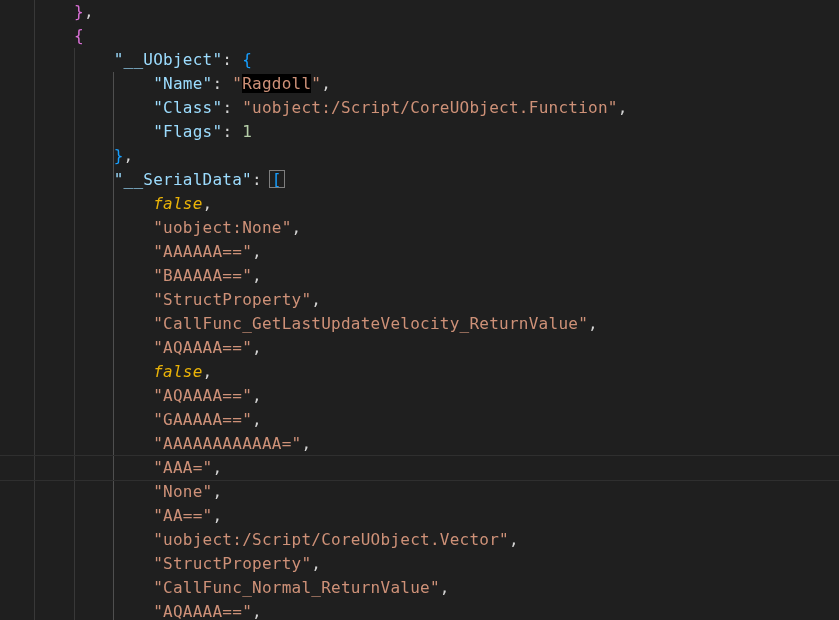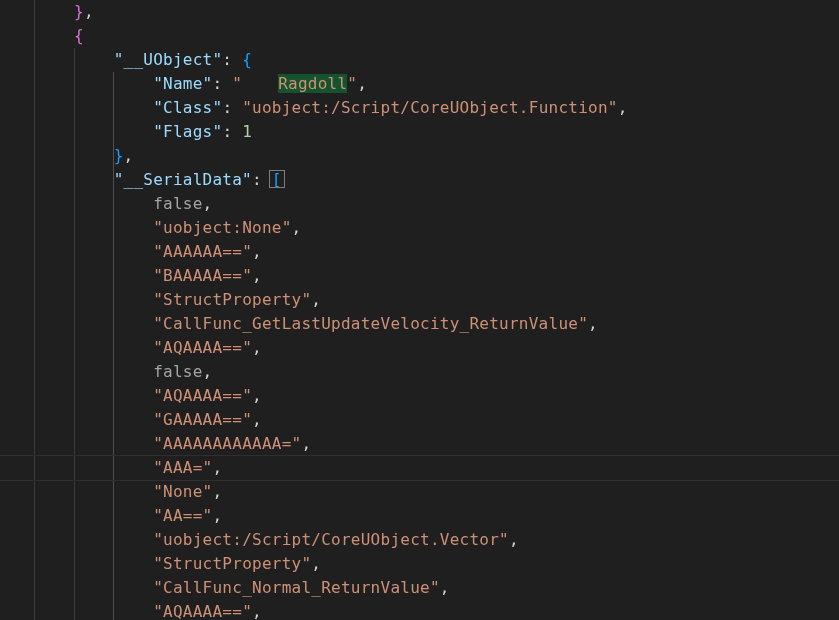--- a/index.html
+++ b/index.html
@@ -22,26 +22,26 @@
     box-sizing:content-box;
   }
   .code { position:absolute; inset:0; }
   .code-line {
     height:24px; line-height:24px;
     white-space:pre;
     position:relative;
   }
   .tok-k  { color:#9cdcfe; }
   .tok-s  { color:#ce9178; }
-  .tok-kw { color:#a3a3a3; }
+  .tok-kw { color:#eab308;font-style:italic; }
   .tok-n  { color:#b5cea8; }
   .tok-p  { color:#d4d4d4; }
   .tok-b2 { color:#da70d6; }
   .tok-b3 { color:#179fff; }
-  .tok-find { background:#14532d;margin-left:36px; }
+  .tok-find { background:#000000; }
   .tok-match { position:relative; }
   .tok-match::after {
     content:""; position:absolute;
     top:0px; bottom:1px; left:-3px; right:-3px;
     border:1px solid #7e7e7e;
   }
 </style>
 </head>
 <body>
 

